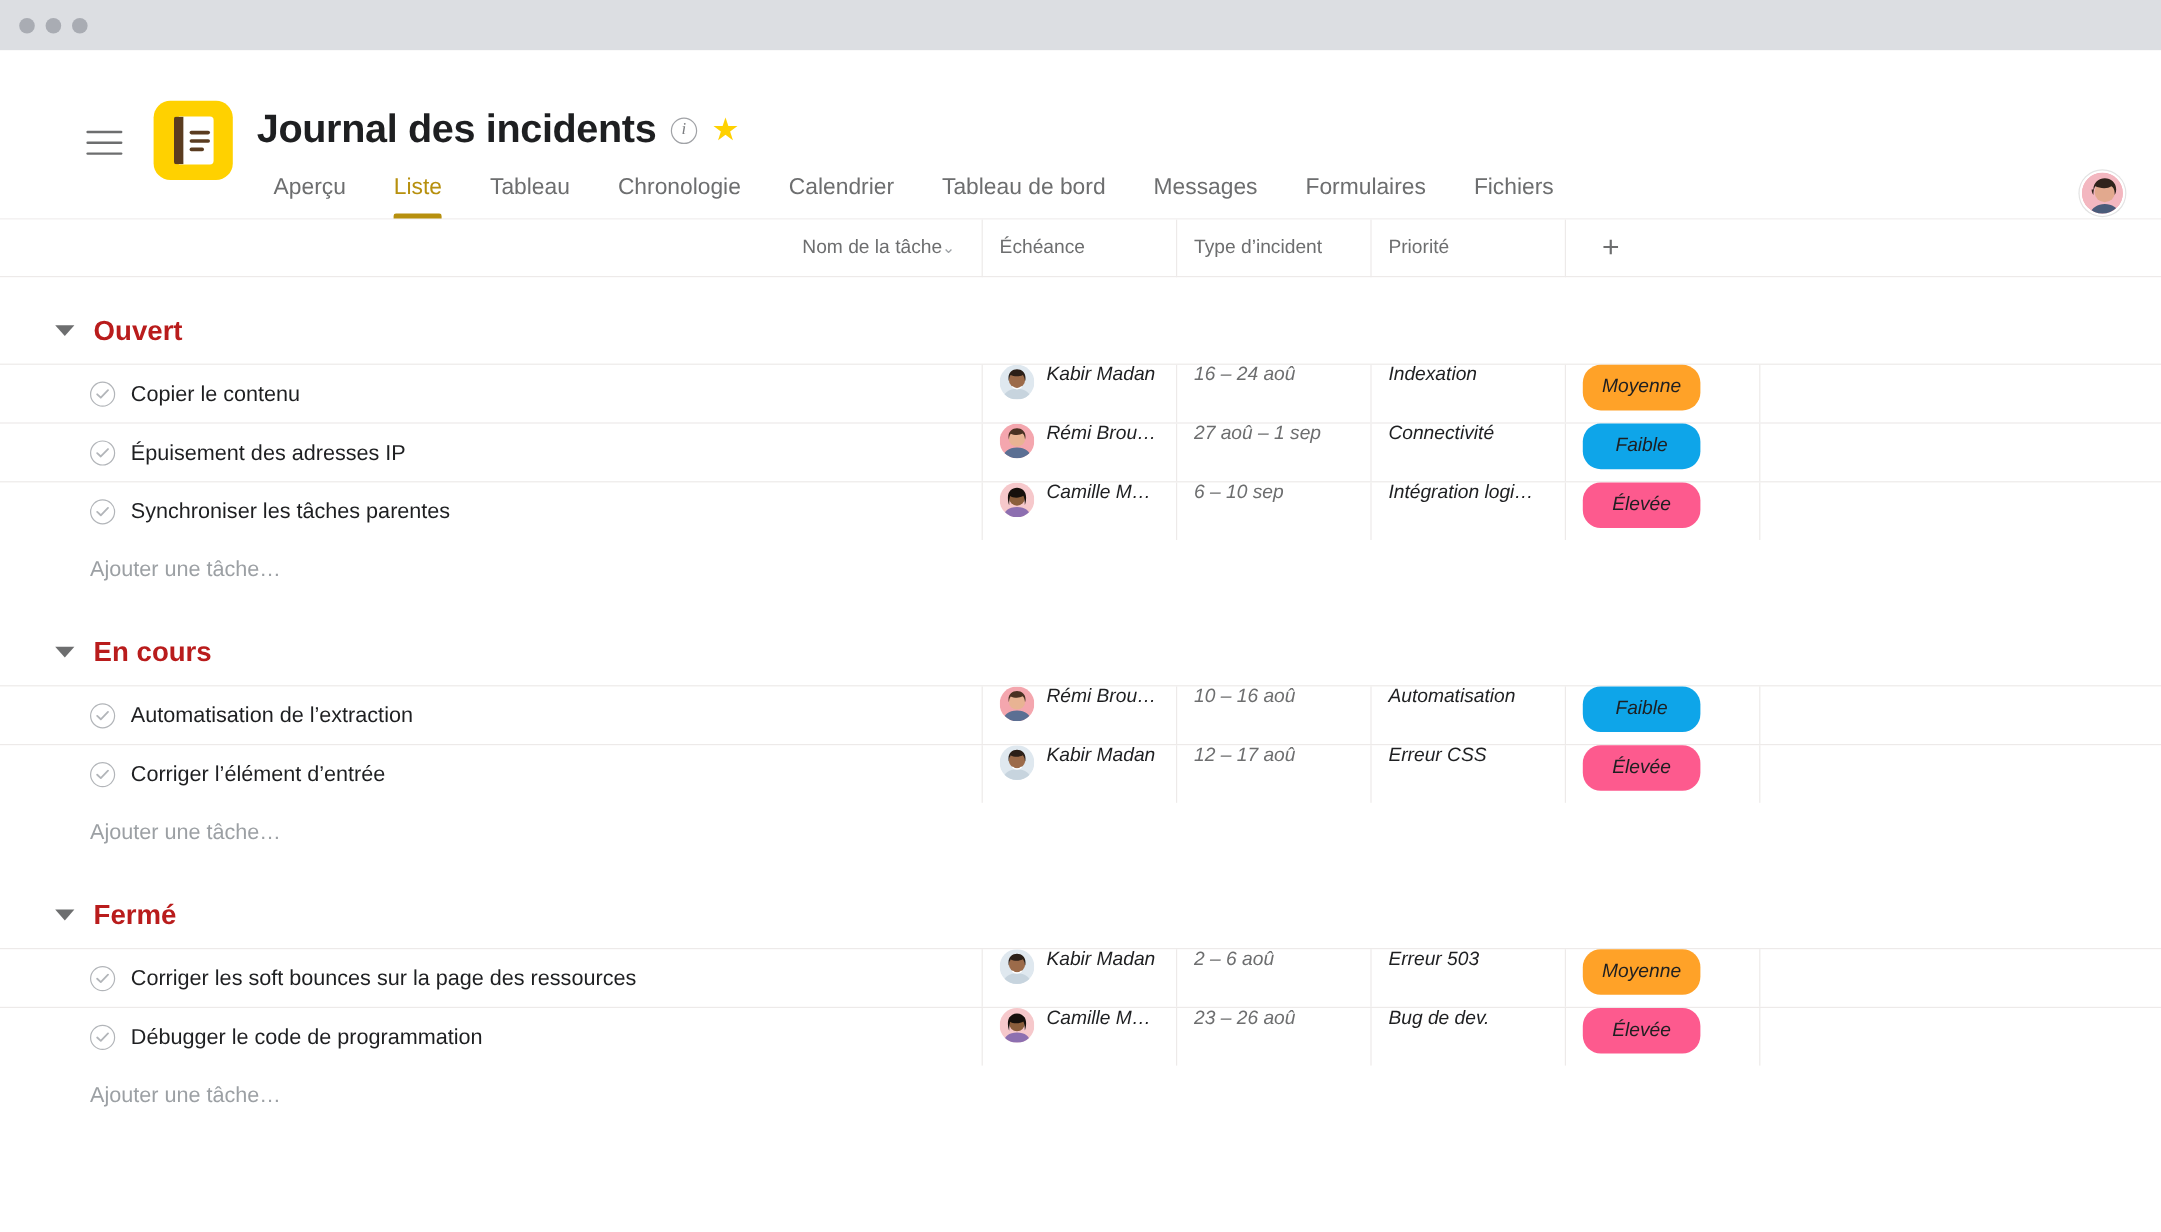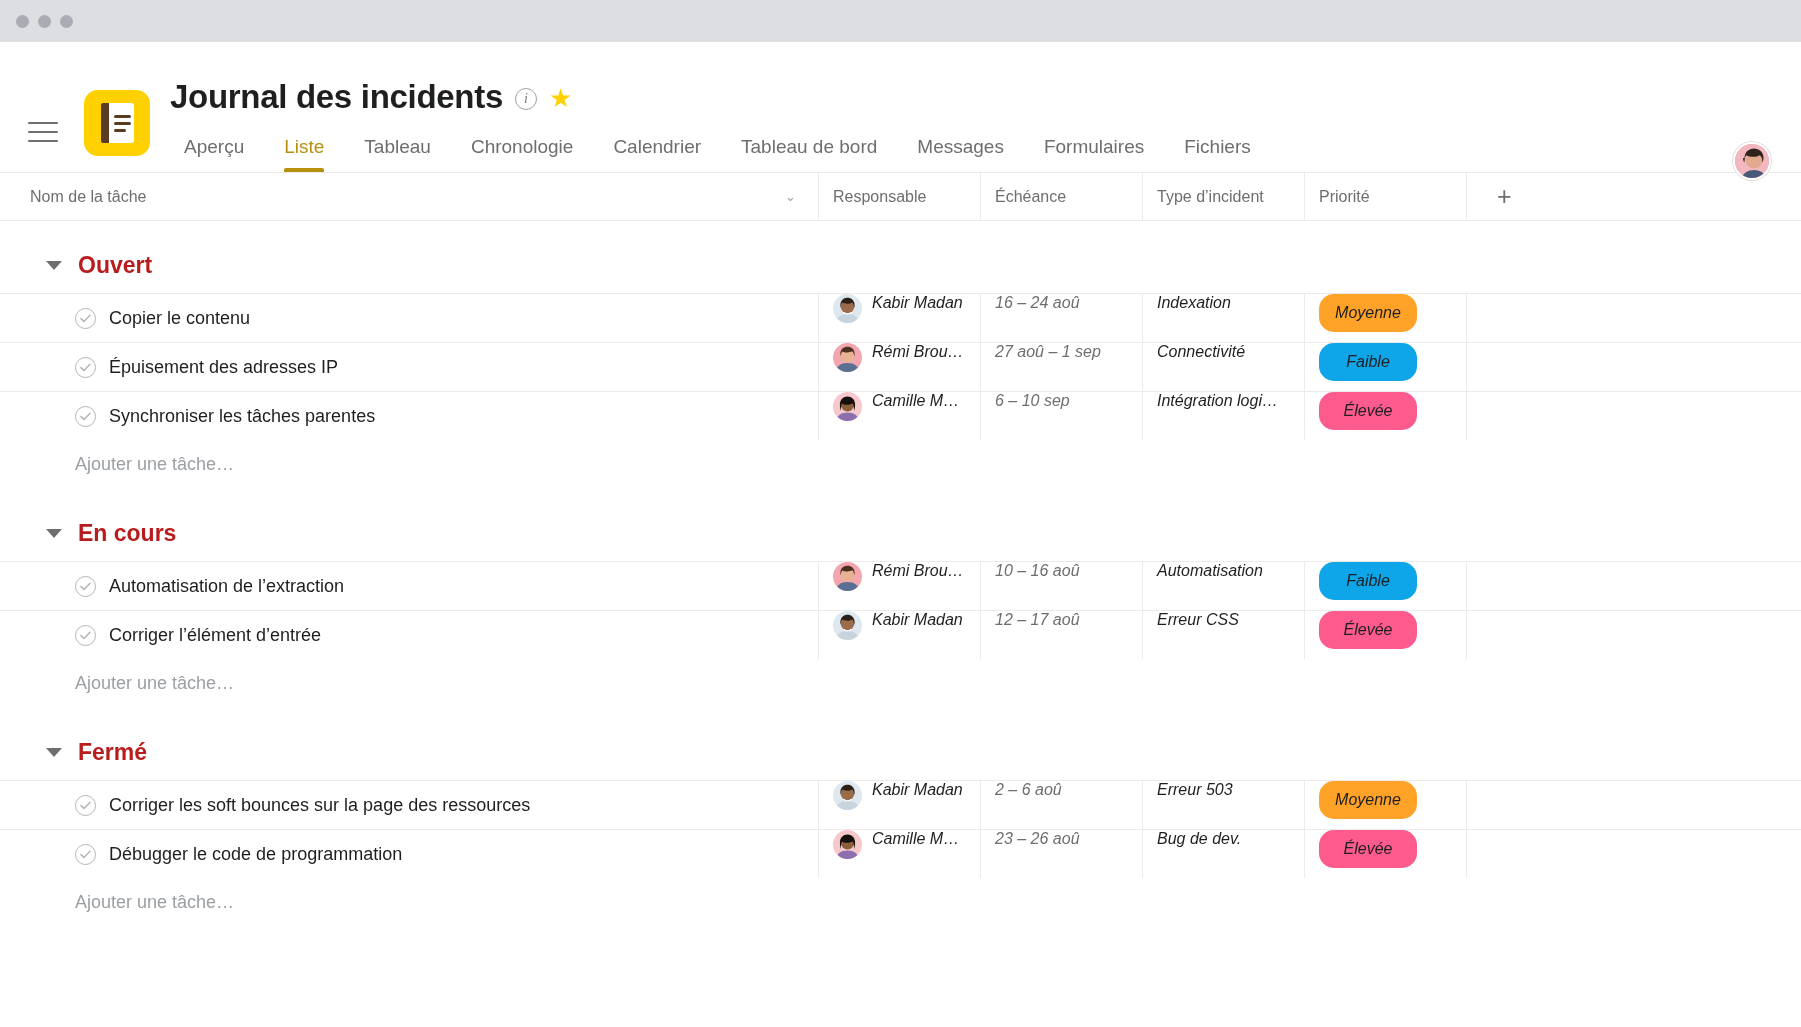--- a/index.html
+++ b/index.html
@@ -19,23 +19,24 @@
     padding-left: 16px;
     gap: 9px;
   }
   .traffic-dot { width: 13px; height: 13px; border-radius: 50%; background: #a9acb3; }
 
   .app-body { height: 985px; background:#fff; position: relative; }
 
   
   .app-header {
     display: flex;
-    align-items: center;
-    padding: 28px 32px 0 28px;
+    align-items: flex-start;
+    padding: 38px 32px 0 28px;
     position: relative;
+    margin-left: 44px;
   }
   .hamburger {
     width: 34px; height: 34px;
     display: flex; flex-direction: column; justify-content: center; gap: 7px;
     margin-top: 22px; margin-right: 22px; cursor: pointer;
   }
   .hamburger span { display:block; height: 2px; width: 30px; background: #6d6e6f; border-radius:2px; }
 
   .project-icon {
     width: 66px; height: 66px; border-radius: 14px;
@@ -99,21 +100,21 @@
   .col-add     { width: 335px; flex: none; }
 
   .head-row {
     height: 48px; border-bottom: 1px solid #edeae9; display: flex;
     align-items: center; background: #fff;
   }
   .head-cell {
     font-size: 16px; color: #6d6e6f; height: 48px; display: flex;
     align-items: center; padding: 0 14px; border-left: 1px solid #edeae9;
   }
-  .head-cell.first { border-left: none; padding-left: 30px; justify-content: space-between; }
+  .head-cell.first { border-left: none; padding-left: 30px; justify-content: flex-end; }
   .chevron-down { color:#9ca0a4; font-size: 13px; padding-right: 8px; cursor:pointer; }
   .plus-cell { border-left: 1px solid #edeae9; display:flex; align-items:center;
                justify-content:flex-start; padding-left: 30px; height: 48px;
                color:#6d6e6f; font-size: 25px; cursor: pointer; font-weight: 300;}
 
   
   .section-head {
     display: flex; align-items: center; gap: 16px;
     padding: 30px 0 14px 46px; height: 72px;
   }
@@ -215,21 +216,20 @@
     </div>
   </div>
 
   <div class="table-wrap">
 
     <div class="head-row">
       <div class="head-cell first col-task">
         <span>Nom de la tâche</span>
         <span class="chevron-down">⌄</span>
       </div>
-      <div class="head-cell col-assignee">Responsable</div>
       <div class="head-cell col-due">Échéance</div>
       <div class="head-cell col-type">Type d’incident</div>
       <div class="head-cell col-priority">Priorité</div>
       <div class="plus-cell col-add">+</div>
     </div>
 
     <div id="sections-root">
         <div class="section">
           <div class="section-head">
             <span class="caret"></span>

